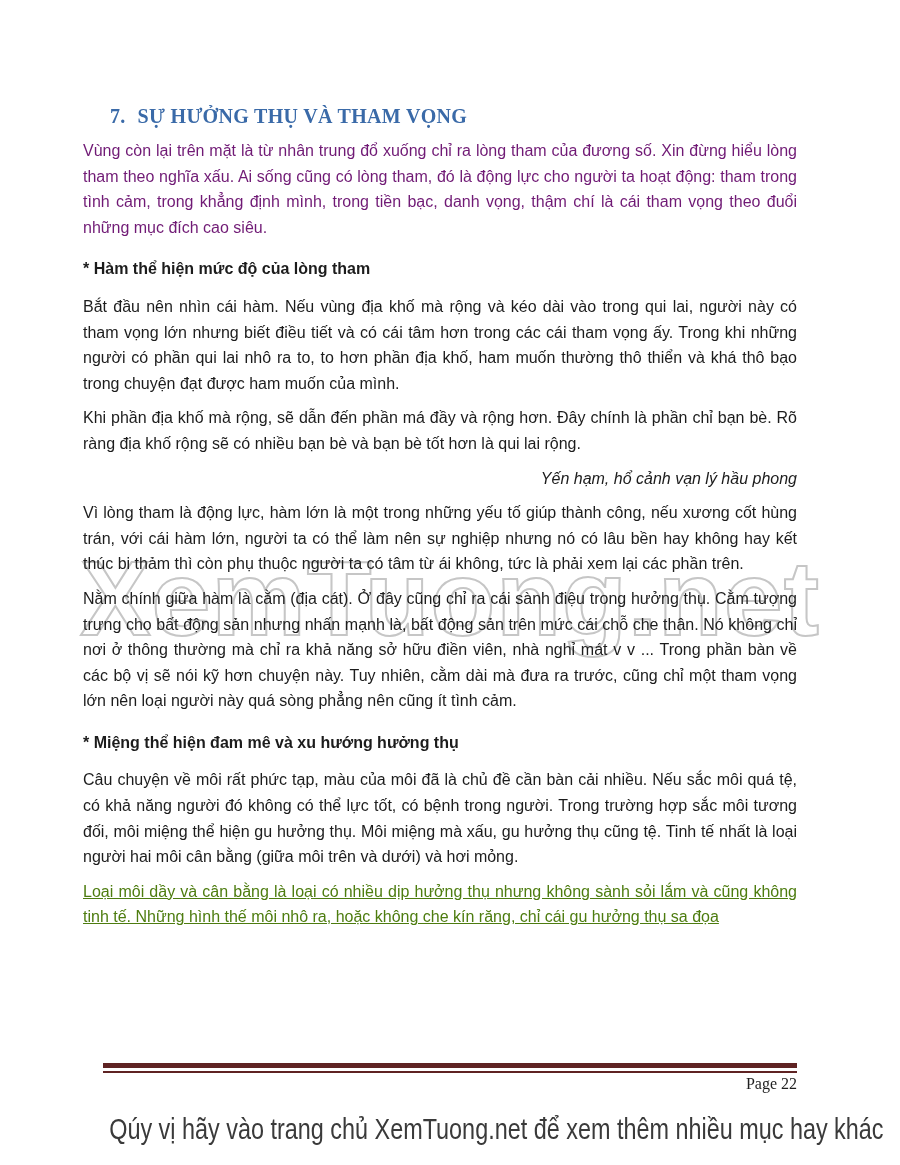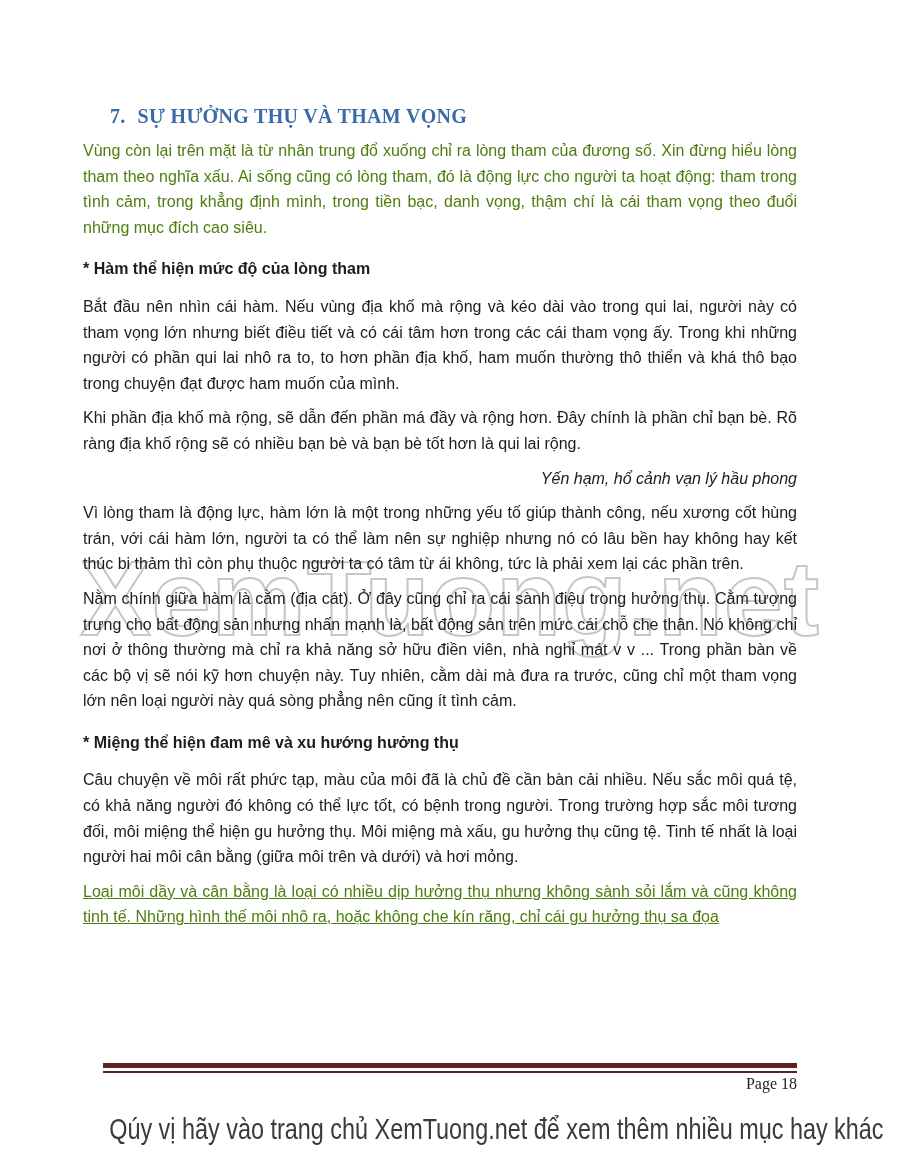--- a/index.html
+++ b/index.html
@@ -91,33 +91,33 @@
 
 <div class="page">
 
   <div class="watermark" style="-webkit-text-stroke: 2px rgb(198, 198, 198);">XemTuong.net</div>
 
   <div class="content">
     <h1 class="heading" style="color: rgb(58, 106, 168);">
       <span class="h-num">7.</span><span class="h-text">SỰ HƯỞNG THỤ VÀ THAM VỌNG</span>
     </h1>
 
-    <p class="body" style="color: #4d7c0f;">Vùng còn lại trên mặt là từ nhân trung đổ xuống chỉ ra lòng tham của đương số. Xin đừng hiểu lòng tham theo nghĩa xấu. Ai sống cũng có lòng tham, đó là động lực cho người ta hoạt động: tham trong tình cảm, trong khẳng định mình, trong tiền bạc, danh vọng, thậm chí là cái tham vọng theo đuổi những mục đích cao siêu.</p>
+    <p class="body" style="color: #701a75;">Vùng còn lại trên mặt là từ nhân trung đổ xuống chỉ ra lòng tham của đương số. Xin đừng hiểu lòng tham theo nghĩa xấu. Ai sống cũng có lòng tham, đó là động lực cho người ta hoạt động: tham trong tình cảm, trong khẳng định mình, trong tiền bạc, danh vọng, thậm chí là cái tham vọng theo đuổi những mục đích cao siêu.</p>
     <p class="subhead" style="color: rgb(28, 28, 28);">* Hàm thể hiện mức độ của lòng tham</p>
     <p class="body" style="color: rgb(28, 28, 28);">Bắt đầu nên nhìn cái hàm. Nếu vùng địa khố mà rộng và kéo dài vào trong qui lai, người này có tham vọng lớn nhưng biết điều tiết và có cái tâm hơn trong các cái tham vọng ấy. Trong khi những người có phần qui lai nhô ra to, to hơn phần địa khố, ham muốn thường thô thiển và khá thô bạo trong chuyện đạt được ham muốn của mình.</p>
     <p class="body" style="color: rgb(28, 28, 28);">Khi phần địa khố mà rộng, sẽ dẫn đến phần má đầy và rộng hơn. Đây chính là phần chỉ bạn bè. Rõ ràng địa khố rộng sẽ có nhiều bạn bè và bạn bè tốt hơn là qui lai rộng.</p>
     <p class="quote" style="color: rgb(28, 28, 28); text-align: right;">Yến hạm, hổ cảnh vạn lý hầu phong</p>
     <p class="body" style="color: rgb(28, 28, 28);">Vì lòng tham là động lực, hàm lớn là một trong những yếu tố giúp thành công, nếu xương cốt hùng trán, với cái hàm lớn, người ta có thể làm nên sự nghiệp nhưng nó có lâu bền hay không hay kết thúc bi thảm thì còn phụ thuộc người ta có tâm từ ái không, tức là phải xem lại các phần trên.</p>
     <p class="body" style="color: rgb(28, 28, 28);">Nằm chính giữa hàm là cằm (địa cát). Ở đây cũng chỉ ra cái sành điệu trong hưởng thụ. Cằm tượng trưng cho bất động sản nhưng nhấn mạnh là, bất động sản trên mức cái chỗ che thân. Nó không chỉ nơi ở thông thường mà chỉ ra khả năng sở hữu điền viên, nhà nghỉ mát v v ... Trong phần bàn về các bộ vị sẽ nói kỹ hơn chuyện này. Tuy nhiên, cằm dài mà đưa ra trước, cũng chỉ một tham vọng lớn nên loại người này quá sòng phẳng nên cũng ít tình cảm.</p>
     <p class="subhead" style="color: rgb(28, 28, 28);">* Miệng thể hiện đam mê và xu hướng hưởng thụ</p>
     <p class="body" style="color: rgb(28, 28, 28);">Câu chuyện về môi rất phức tạp, màu của môi đã là chủ đề cần bàn cải nhiều. Nếu sắc môi quá tệ, có khả năng người đó không có thể lực tốt, có bệnh trong người. Trong trường hợp sắc môi tương đối, môi miệng thể hiện gu hưởng thụ. Môi miệng mà xấu, gu hưởng thụ cũng tệ. Tinh tế nhất là loại người hai môi cân bằng (giữa môi trên và dưới) và hơi mỏng.</p>
     <p class="body" style="color: #4d7c0f; text-decoration: underline;">Loại môi dầy và cân bằng là loại có nhiều dịp hưởng thụ nhưng không sành sỏi lắm và cũng không tinh tế. Những hình thế môi nhô ra, hoặc không che kín răng, chỉ cái gu hưởng thụ sa đọa</p>
   </div>
 
   <div class="footer-rule" style="border-top: 5px solid rgb(95, 35, 35); border-bottom: 2px solid rgb(95, 35, 35);"></div>
 
-  <div class="page-number">Page 18</div>
+  <div class="page-number">Page 22</div>
 
   <div class="banner">
     <span class="banner-text" style="color: rgb(58, 58, 58);">Qúy vị hãy vào trang chủ XemTuong.net để xem thêm nhiều mục hay khác</span>
   </div>
 
 </div>
 
 </body></html>

